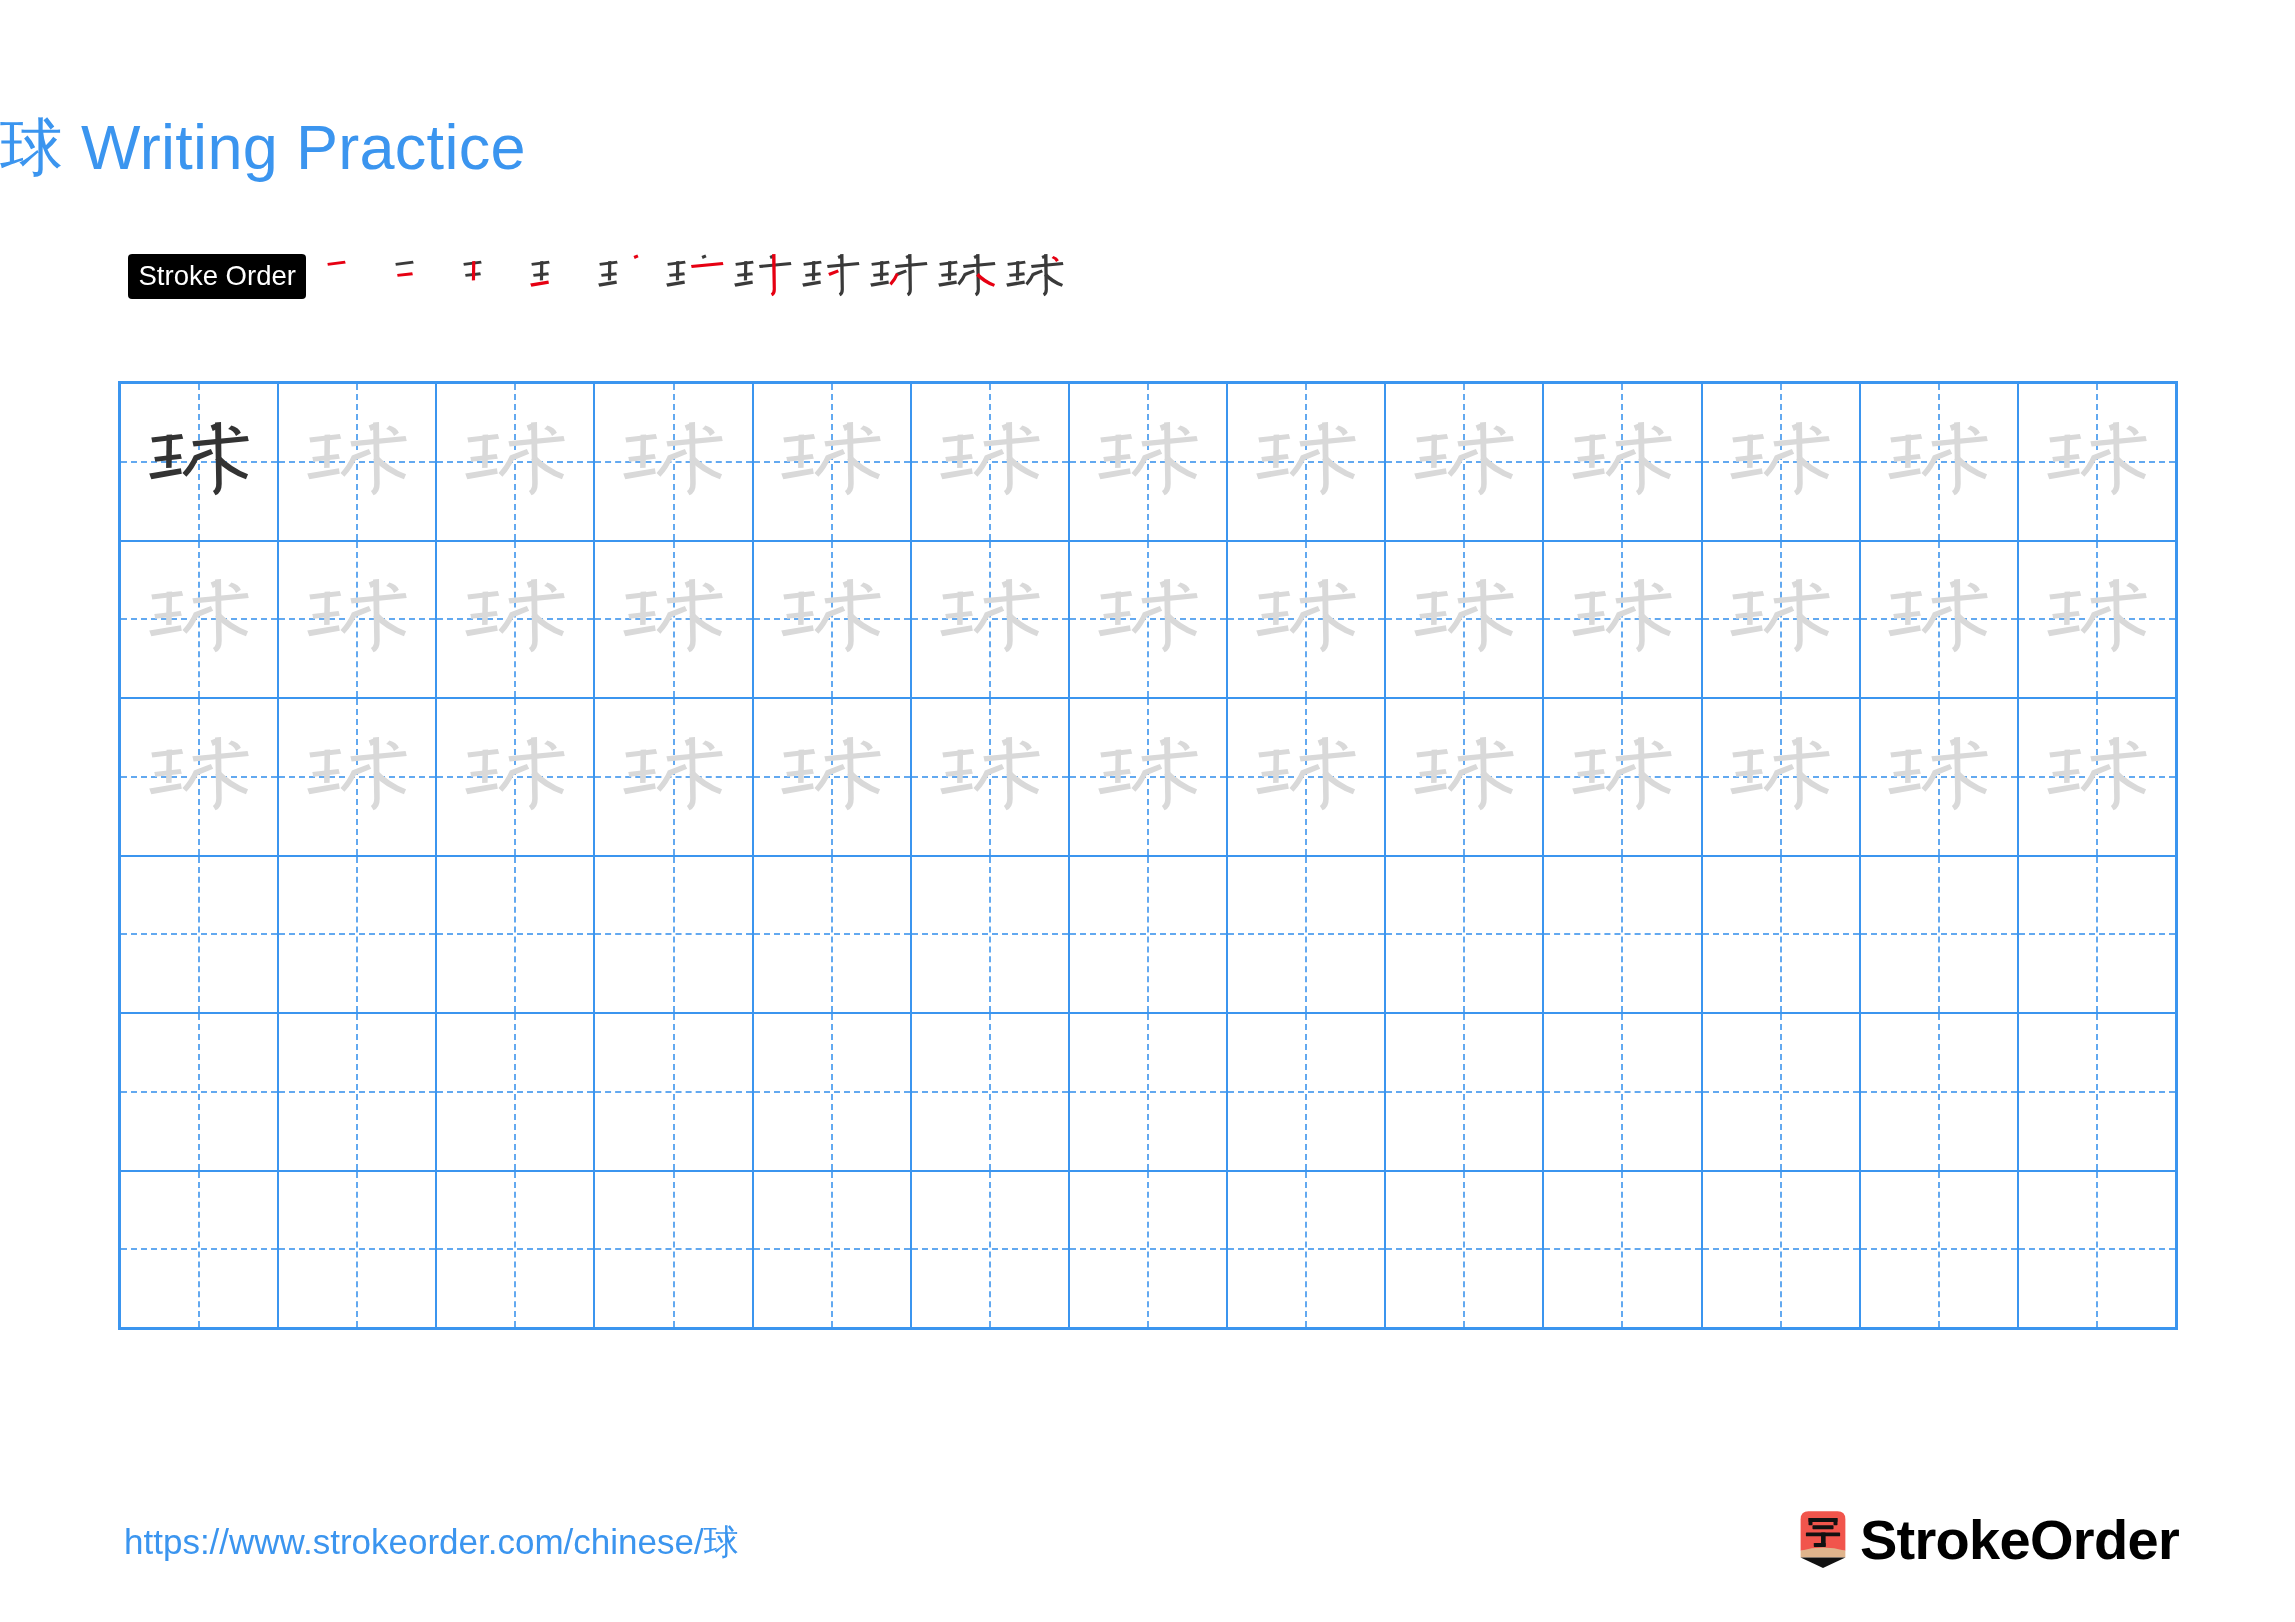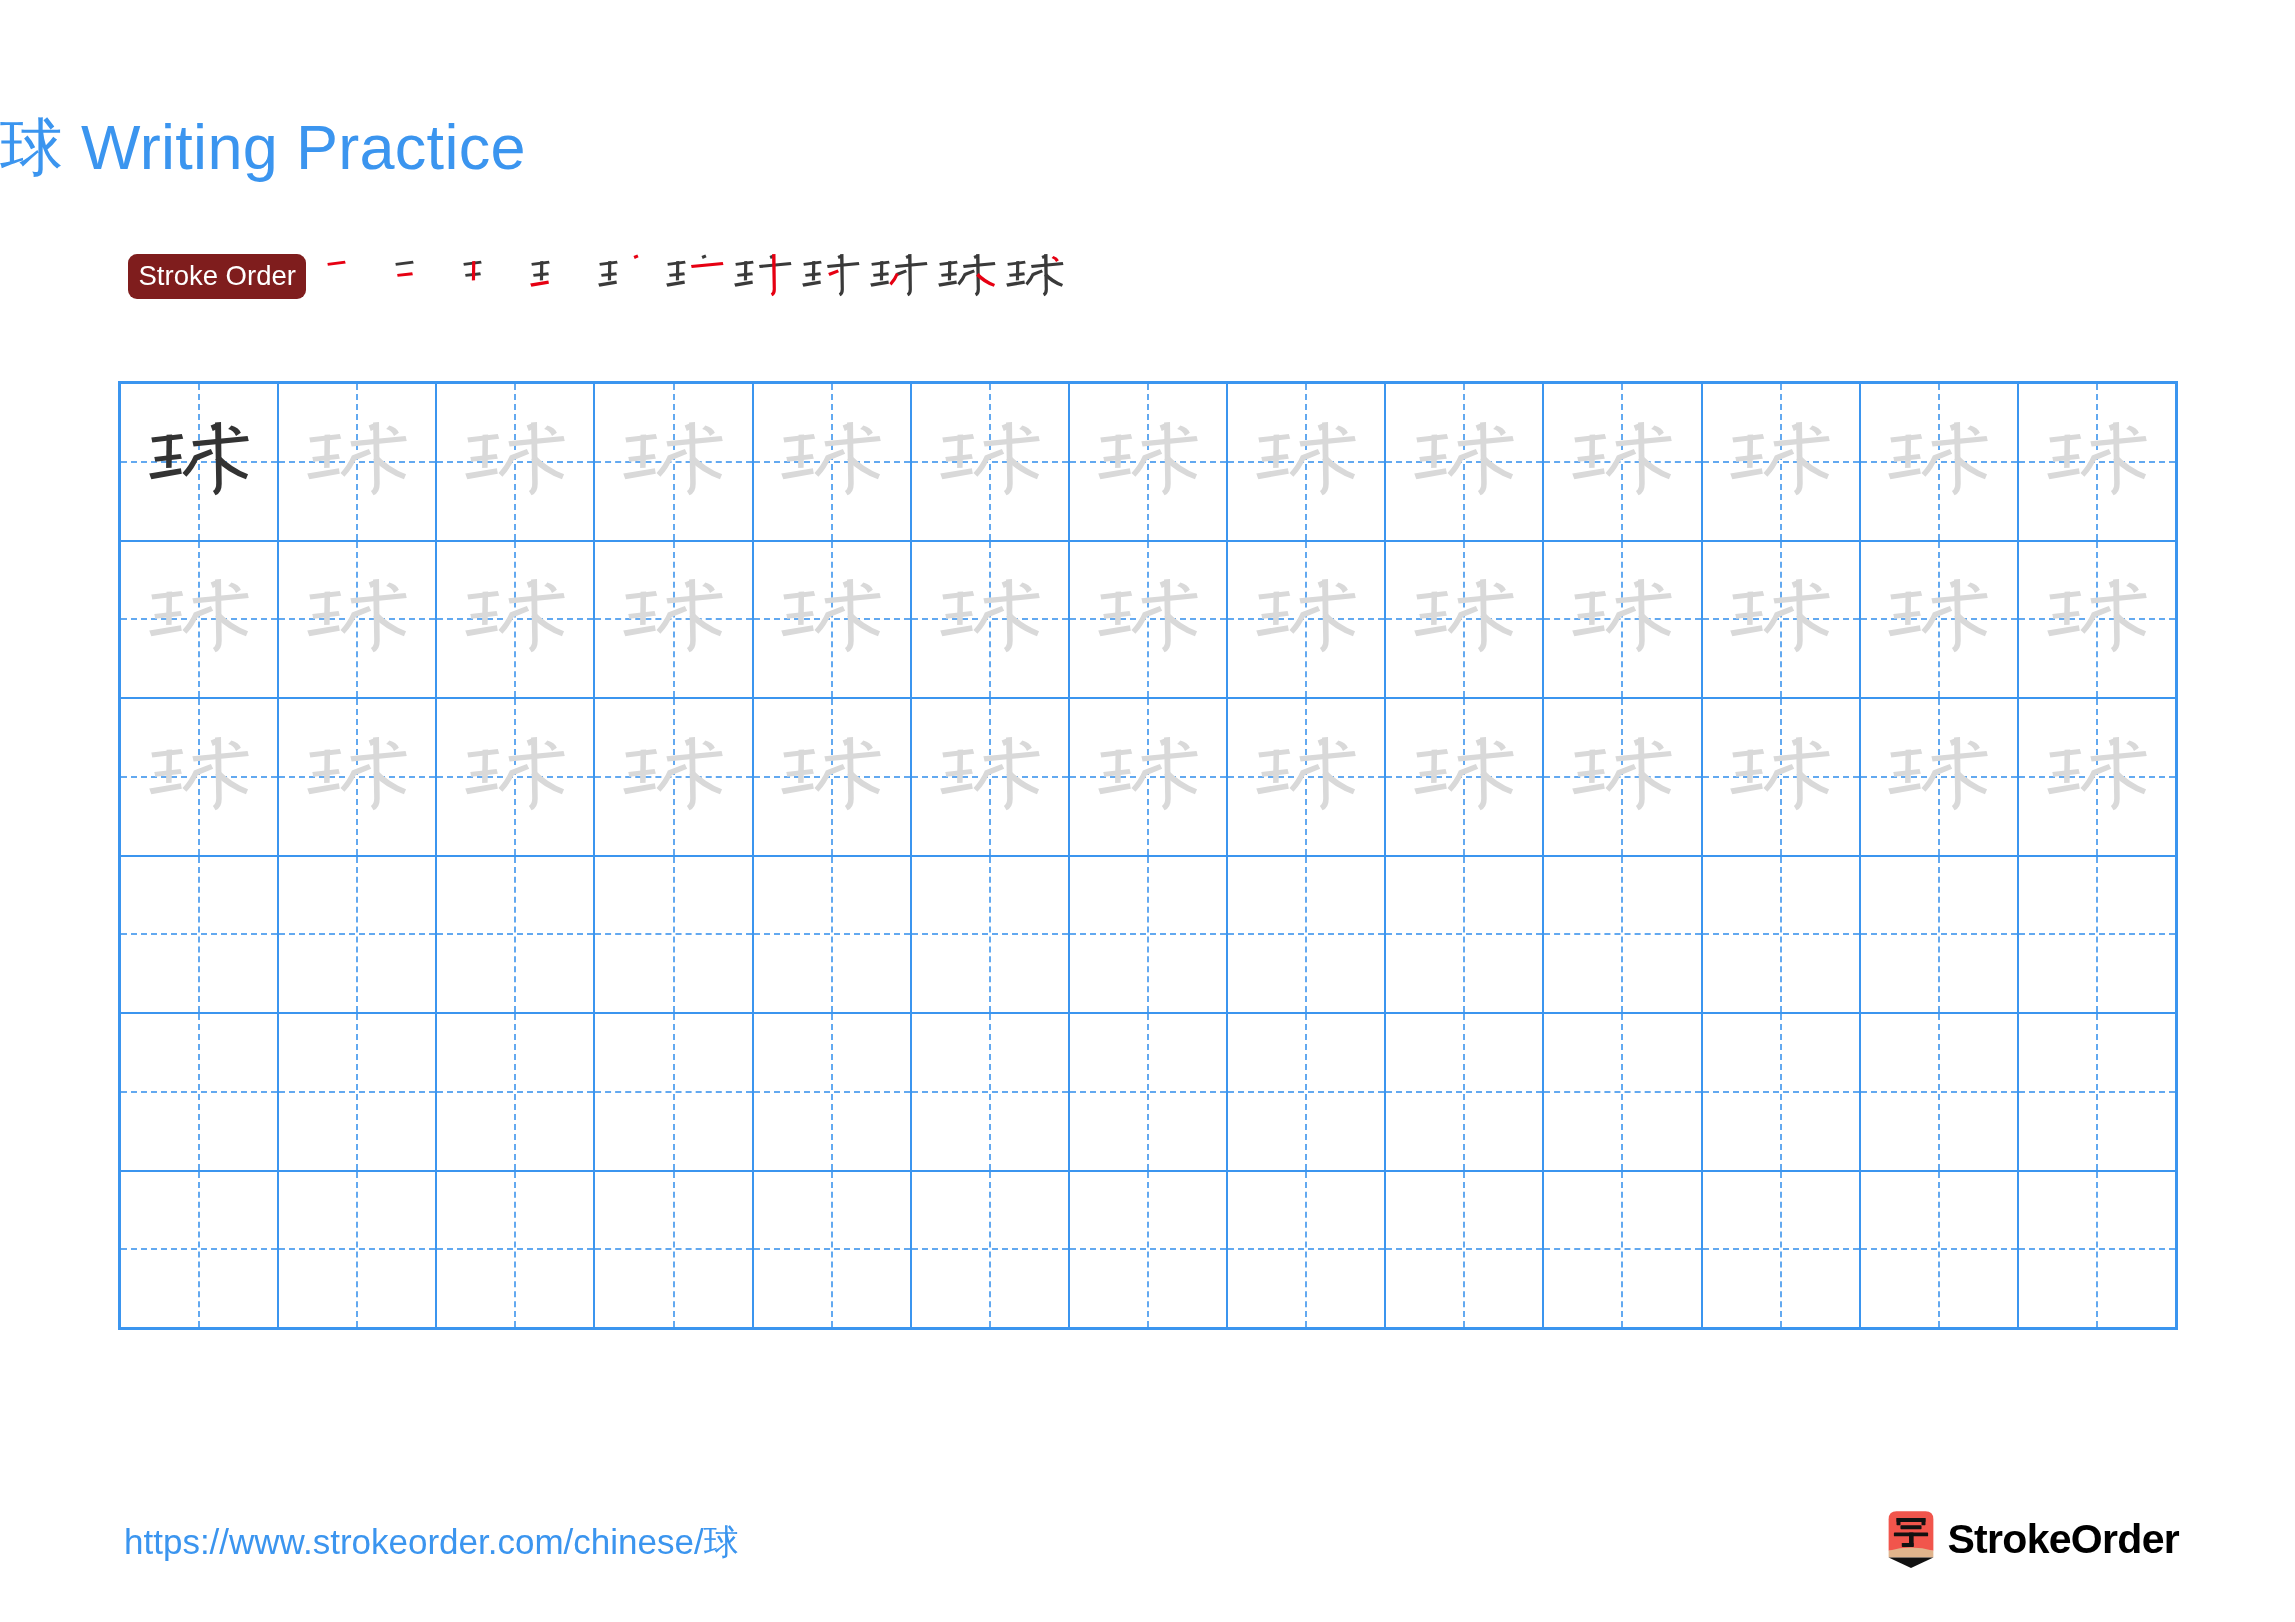--- a/index.html
+++ b/index.html
@@ -31,26 +31,26 @@
   
   #stroke-order-row {
     position: absolute;
     top: 253px;
     left: 128px;
     display: flex;
     align-items: center;
     height: 47px;
   }
   #stroke-order-badge {
-    background: #7f1d1d;
+    background: #000000;
     color: #ffffff;
     font-size: 27.5px;
     line-height: 1;
     padding: 7.9px 10.5px 9.2px 10.5px;
-    border-radius: 9px;
+    border-radius: 4px;
     white-space: nowrap;
     font-weight: 400;
   }
   #stroke-sequence {
     display: flex;
     align-items: center;
     margin-left: 14.4px;
   }
   .stroke-step {
     width: 68px;
@@ -147,21 +147,21 @@
     align-items: center;
     height: 60px;
   }
   #brand-mark {
     width: 50px;
     height: 58px;
     flex: 0 0 auto;
     margin-right: 11.8px;
   }
   #brand-name {
-    font-size: 41px;
+    font-size: 56px;
     font-weight: bold;
     color: #000000;
     letter-spacing: -0.7px;
     white-space: nowrap;
   }
 </style>
 </head>
 <body>
 
 <div id="page-title">球 Writing Practice</div>

